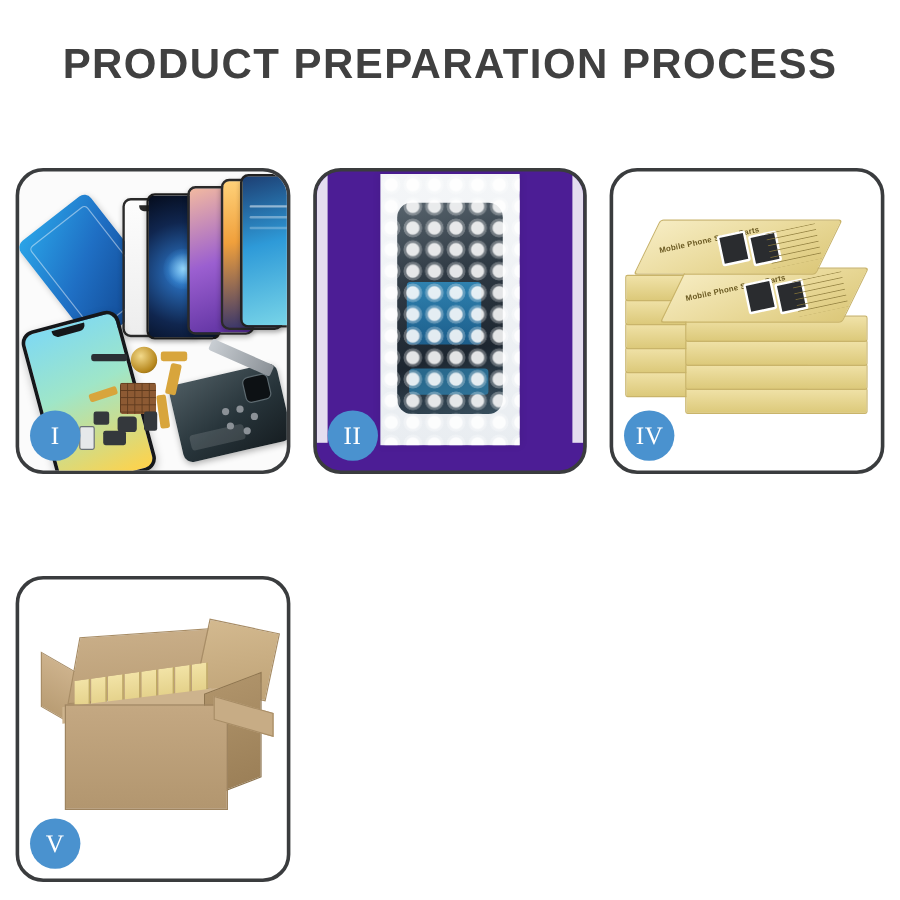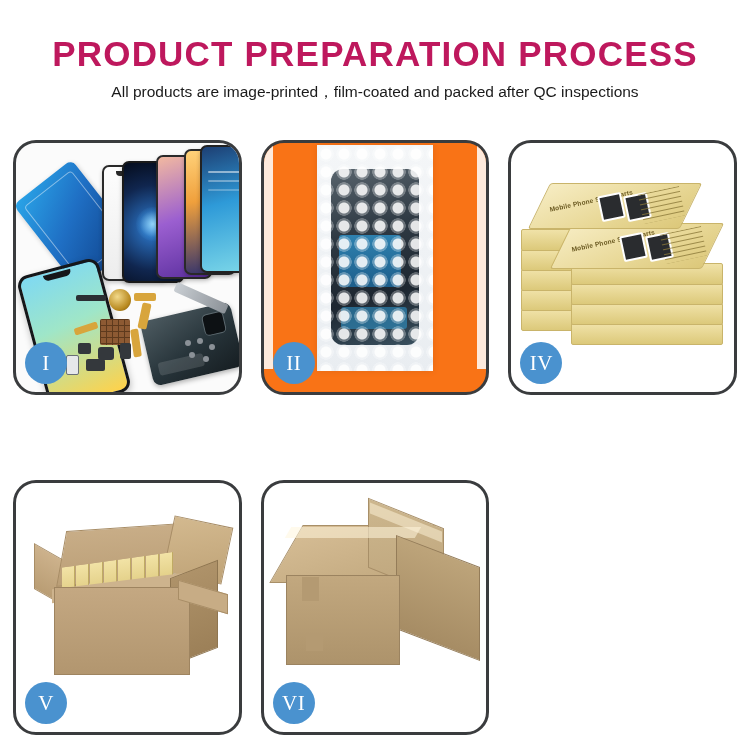--- a/index.html
+++ b/index.html
@@ -6,21 +6,21 @@
   body{
     width:750px;height:750px;background:#ffffff;
     font-family:"Liberation Sans", sans-serif;
     overflow:hidden;position:relative;
   }
   .page{width:750px;height:750px;position:relative;}
 
   
   .header{width:100%;text-align:center;padding-top:36px;box-sizing:border-box;}
   .title{
-    font-size:35px;font-weight:700;color:#be185d;
+    font-size:35px;font-weight:700;color:#404040;
     letter-spacing:1.2px;line-height:1;margin:0;white-space:nowrap;
   }
   .subtitle{
     font-size:15.5px;color:#1a1a1a;font-weight:400;
     margin:13px 0 0 0;line-height:1;white-space:nowrap;
   }
 
   
   .grid{
     position:absolute;left:13px;top:140px;
@@ -109,21 +109,21 @@
   .d2{left:82px;top:204px;width:16px;height:13px;border-radius:3px;}
   .d3{left:104px;top:200px;width:11px;height:16px;}
   .d4{left:50px;top:212px;width:11px;height:18px;background:#e6e8ea;border:1px solid #6a7076;}
   .d5{left:70px;top:216px;width:19px;height:12px;}
   .screws{position:absolute;right:16px;bottom:26px;width:40px;height:28px;}
   .screws s{position:absolute;width:6px;height:6px;border-radius:50%;background:#8b9197;display:block;}
   .tweez{position:absolute;right:10px;top:150px;width:56px;height:10px;
     background:linear-gradient(90deg,#c9ced3,#8b9197);transform:rotate(24deg);border-radius:2px;}
 
   
-  .p2{background:#f97316;}
+  .p2{background:#4c1d95;}
   .bubblebag{
     position:absolute;left:50%;top:2px;margin-left:-58px;width:116px;height:226px;
     background:linear-gradient(180deg,#f4f6f8,#e9edf1);
     box-shadow:0 0 7px rgba(0,0,0,.09);
   }
   .bubbleitem{
     position:absolute;left:50%;top:26px;margin-left:-44px;width:88px;height:176px;
     border-radius:12px;
     background:linear-gradient(165deg,#58646d 0%,#2f3a44 35%,#1d2630 70%,#39505f 100%);
   }
@@ -229,21 +229,20 @@
   .s6t1{left:38px;top:94px;width:17px;height:24px;}
   .s6t2{left:42px;top:150px;width:17px;height:18px;}
 </style>
 </head>
 <body>
 
 <div class="page">
 
   <div class="header">
     <div class="title">PRODUCT PREPARATION PROCESS</div>
-    <div class="subtitle">All products are image-printed，film-coated and packed after QC inspections</div>
   </div>
 
   <div class="grid">
 
     <div class="panel p1">
       <div class="scene">
         <div class="ph ph1">
             <i></i>
           </div>
         <div class="ph ph2">
@@ -351,28 +350,15 @@
             <i style="left:98px;"></i>
         </div>
         <div class="c5rim"></div>
         <div class="c5side"></div>
         <div class="c5body"></div>
         <div class="flapD"></div>
       </div>
       <div class="badge">V</div>
     </div>
 
-    <div class="panel p6">
-      <div class="scene">
-        <div class="s6top"></div>
-        <div class="s6top2"></div>
-        <div class="s6tape"></div>
-        <div class="s6tape2"></div>
-        <div class="s6side"></div>
-        <div class="s6front"></div>
-        <div class="s6tab s6t1"></div>
-        <div class="s6tab s6t2"></div>
-      </div>
-      <div class="badge">VI</div>
-    </div>
 
   </div>
 </div>
 
 </body></html>

